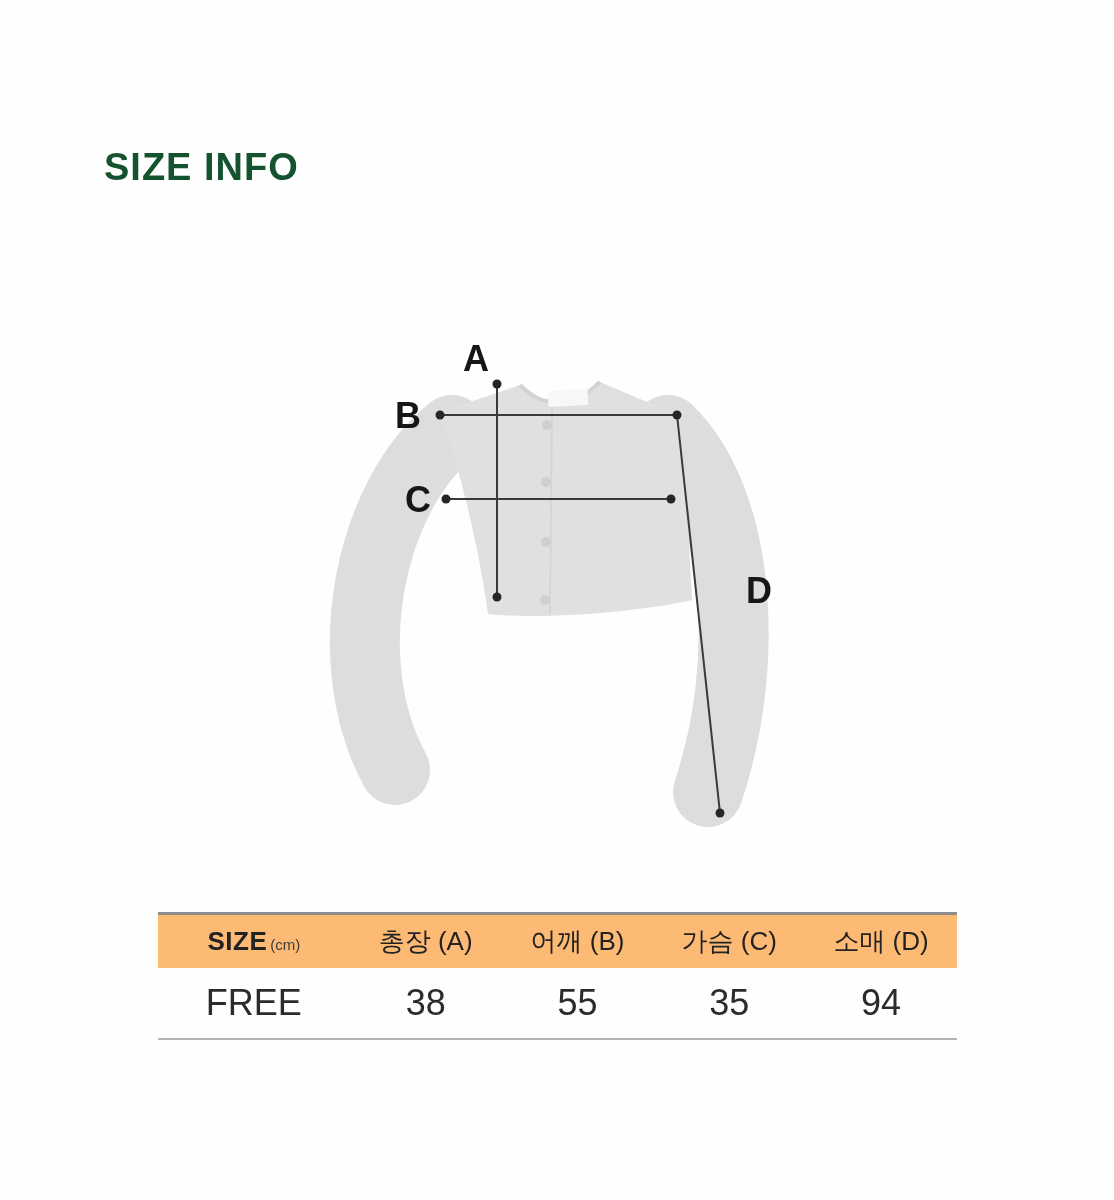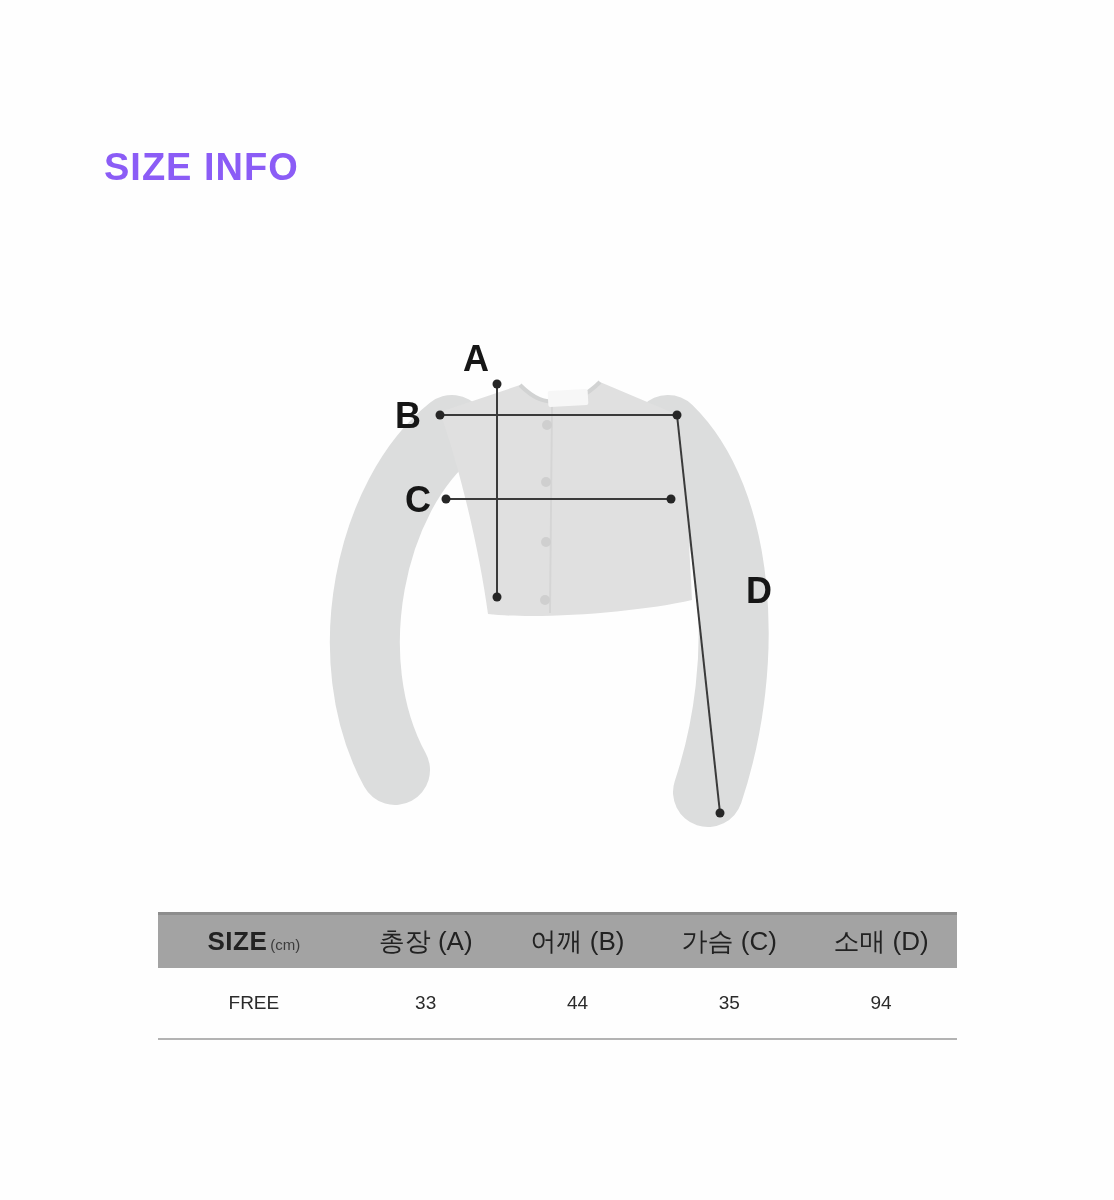--- a/index.html
+++ b/index.html
@@ -7,50 +7,50 @@
     position:relative;
     width:1114px;height:1200px;
     background:#fefefe;
     font-family:"Liberation Sans", sans-serif;
     overflow:hidden;
   }
   
   .page-title{
     position:absolute;left:104px;top:146px;
     font-size:38px;font-weight:800;letter-spacing:1px;
-    color:#8b5cf6;
+    color:#14532d;
   }
   
   .diagram{position:absolute;left:300px;top:330px;width:560px;height:530px;}
   .measure-letter{
     font-family:"Liberation Sans", sans-serif;
     font-size:36px;font-weight:700;fill:#161616;
   }
   
   .size-table{
     position:absolute;left:158px;top:912px;width:799px;
     border-top:3px solid #8d8d8d;
   }
   .t-row{
     display:grid;
     grid-template-columns:24% 19% 19% 19% 19%;
     align-items:center;
     text-align:center;
   }
   .t-head{
-    background:#a3a3a3;
+    background:#fdba74;
     height:53px;
     font-size:26px;color:#222222;
   }
   .t-head .size-word{font-weight:700;letter-spacing:0.5px;}
   .t-head .unit{font-size:15px;color:#3c3c3c;margin-left:3px;}
   .t-body{
     height:70px;
     background:#fefefe;
-    font-size:19px;color:#2b2b2b;
+    font-size:36px;color:#2b2b2b;
     border-bottom:2px solid #b3b3b3;
   }
   .th,.td{white-space:nowrap;}
 </style>
 </head>
 <body>
 
 <div id="screen">
 
   <div class="page-title">SIZE INFO</div>
@@ -113,20 +113,20 @@
       <div class="th">
         <span class="size-word">SIZE</span><span class="unit">(cm)</span>
       </div>
       <div class="th">총장 (A)</div>
       <div class="th">어깨 (B)</div>
       <div class="th">가슴 (C)</div>
       <div class="th">소매 (D)</div>
     </div>
     <div class="t-row t-body">
       <div class="td">FREE</div>
-      <div class="td">33</div>
-      <div class="td">44</div>
+      <div class="td">38</div>
+      <div class="td">55</div>
       <div class="td">35</div>
       <div class="td">94</div>
     </div>
   </div>
 
 </div>
 
 </body></html>

